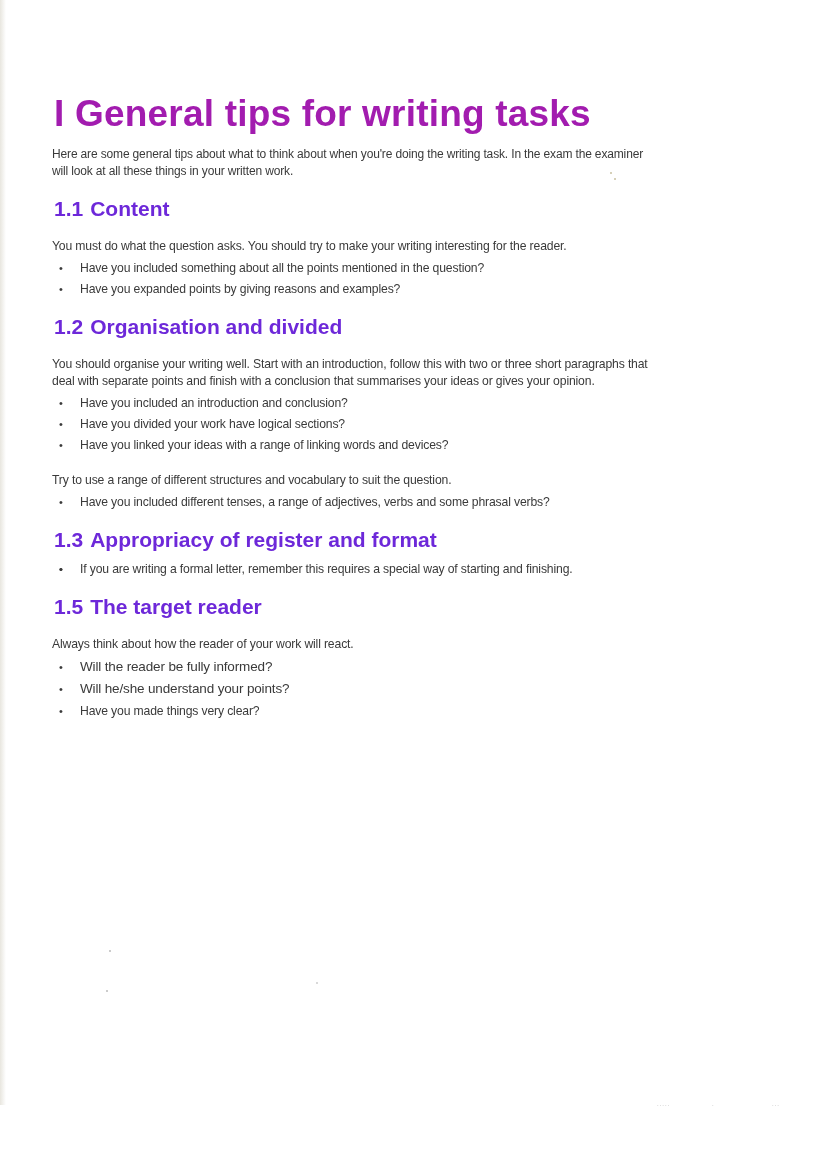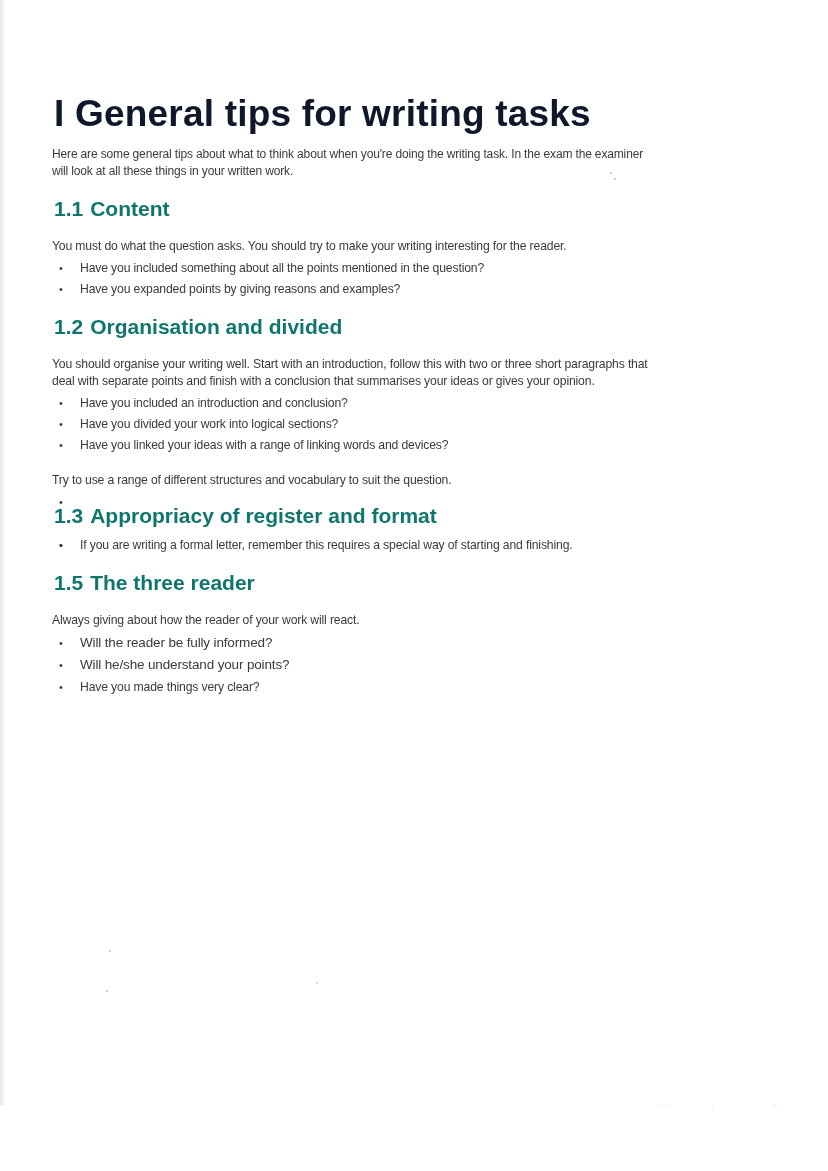--- a/index.html
+++ b/index.html
@@ -34,38 +34,38 @@
     .content {
       position: absolute;
       left: 52px;
       top: 92px;
       width: 610px;
     }
     h1 {
       margin: 0 0 10px 2px;
       font-size: 37px;
       font-weight: bold;
-      color: #0f172a;
+      color: #a21caf;
       letter-spacing: 0.2px;
       line-height: 44px;
     }
     .intro {
       font-size: 12px;
       line-height: 17px;
       margin: 0 0 16px 0;
       letter-spacing: -0.15px;
     }
     .section {
       margin-bottom: 14px;
     }
     h2 {
       margin: 0 0 6px 2px;
       font-size: 21px;
       font-weight: bold;
-      color: #0f766e;
+      color: #6d28d9;
       line-height: 26px;
     }
     h2 .num {
       margin-right: 7px;
     }
     .para {
       font-size: 12.2px;
       line-height: 17px;
       margin: 16px 0 3px 0;
       letter-spacing: -0.15px;
@@ -128,47 +128,47 @@
       </ul>
     </div>
 
     <div class="section">
       <h2>
         <span class="num">1.2</span><span>Organisation and divided</span>
       </h2>
       <p class="para">You should organise your writing well. Start with an introduction, follow this with two or three short paragraphs that deal with separate points and finish with a conclusion that summarises your ideas or gives your opinion.</p>
       <ul>
         <li><span class="bullet">•</span><span>Have you included an introduction and conclusion?</span></li>
-        <li><span class="bullet">•</span><span>Have you divided your work into logical sections?</span></li>
+        <li><span class="bullet">•</span><span>Have you divided your work have logical sections?</span></li>
         <li><span class="bullet">•</span><span>Have you linked your ideas with a range of linking words and devices?</span></li>
       </ul>
     </div>
 
     <div class="section">
       <p class="para">Try to use a range of different structures and vocabulary to suit the question.</p>
       <ul>
-        <li><span class="bullet">•</span></li>
+        <li><span class="bullet">•</span><span>Have you included different tenses, a range of adjectives, verbs and some phrasal verbs?</span></li>
       </ul>
     </div>
 
     <div class="section">
       <h2>
         <span class="num">1.3</span><span>Appropriacy of register and format</span>
       </h2>
       <ul>
         <li><span class="bullet">•</span></li>
         <li><span class="bullet">•</span><span>If you are writing a formal letter, remember this requires a special way of starting and finishing.</span></li>
       </ul>
     </div>
 
     <div class="section large">
       <h2>
-        <span class="num">1.5</span><span>The three reader</span>
+        <span class="num">1.5</span><span>The target reader</span>
       </h2>
-      <p class="para">Always giving about how the reader of your work will react.</p>
+      <p class="para">Always think about how the reader of your work will react.</p>
       <ul>
         <li><span class="bullet">•</span><span>Will the reader be fully informed?</span></li>
         <li><span class="bullet">•</span><span>Will he/she understand your points?</span></li>
         <li style="font-size:12.2px"><span class="bullet">•</span><span>Have you made things very clear?</span></li>
       </ul>
     </div>
   </div>
 
   <div class="speck" style="left:610px; top:172px;"></div>
   <div class="speck" style="left:614px; top:178px;"></div>

